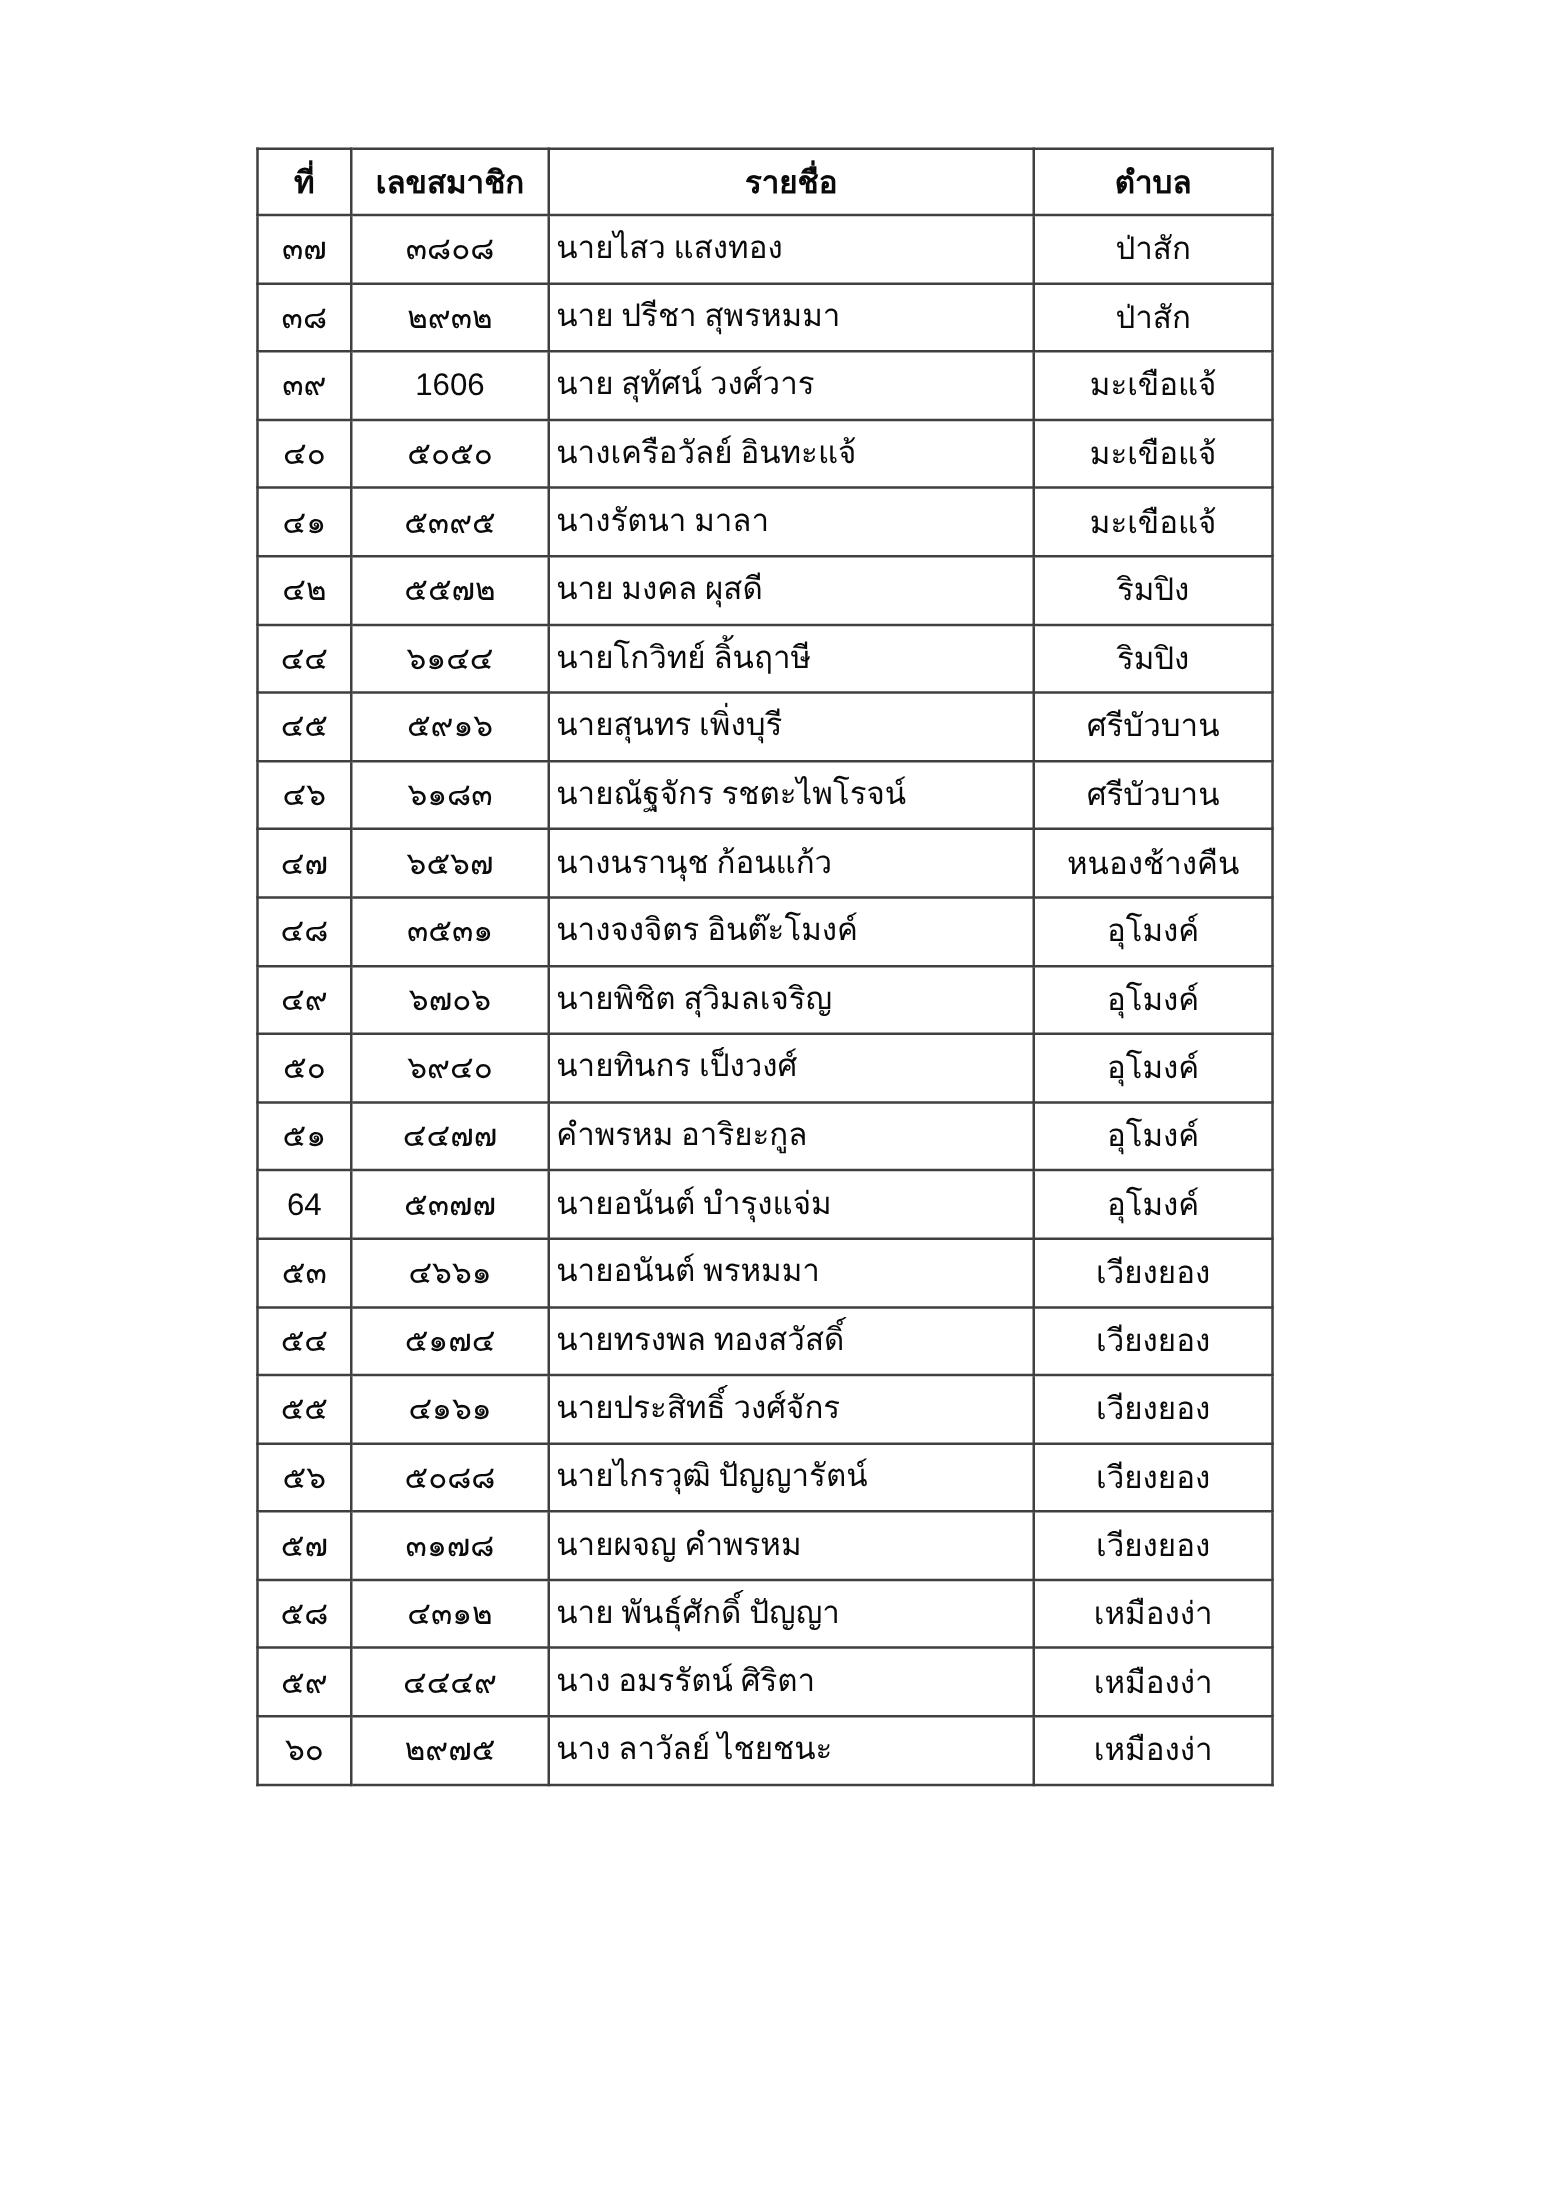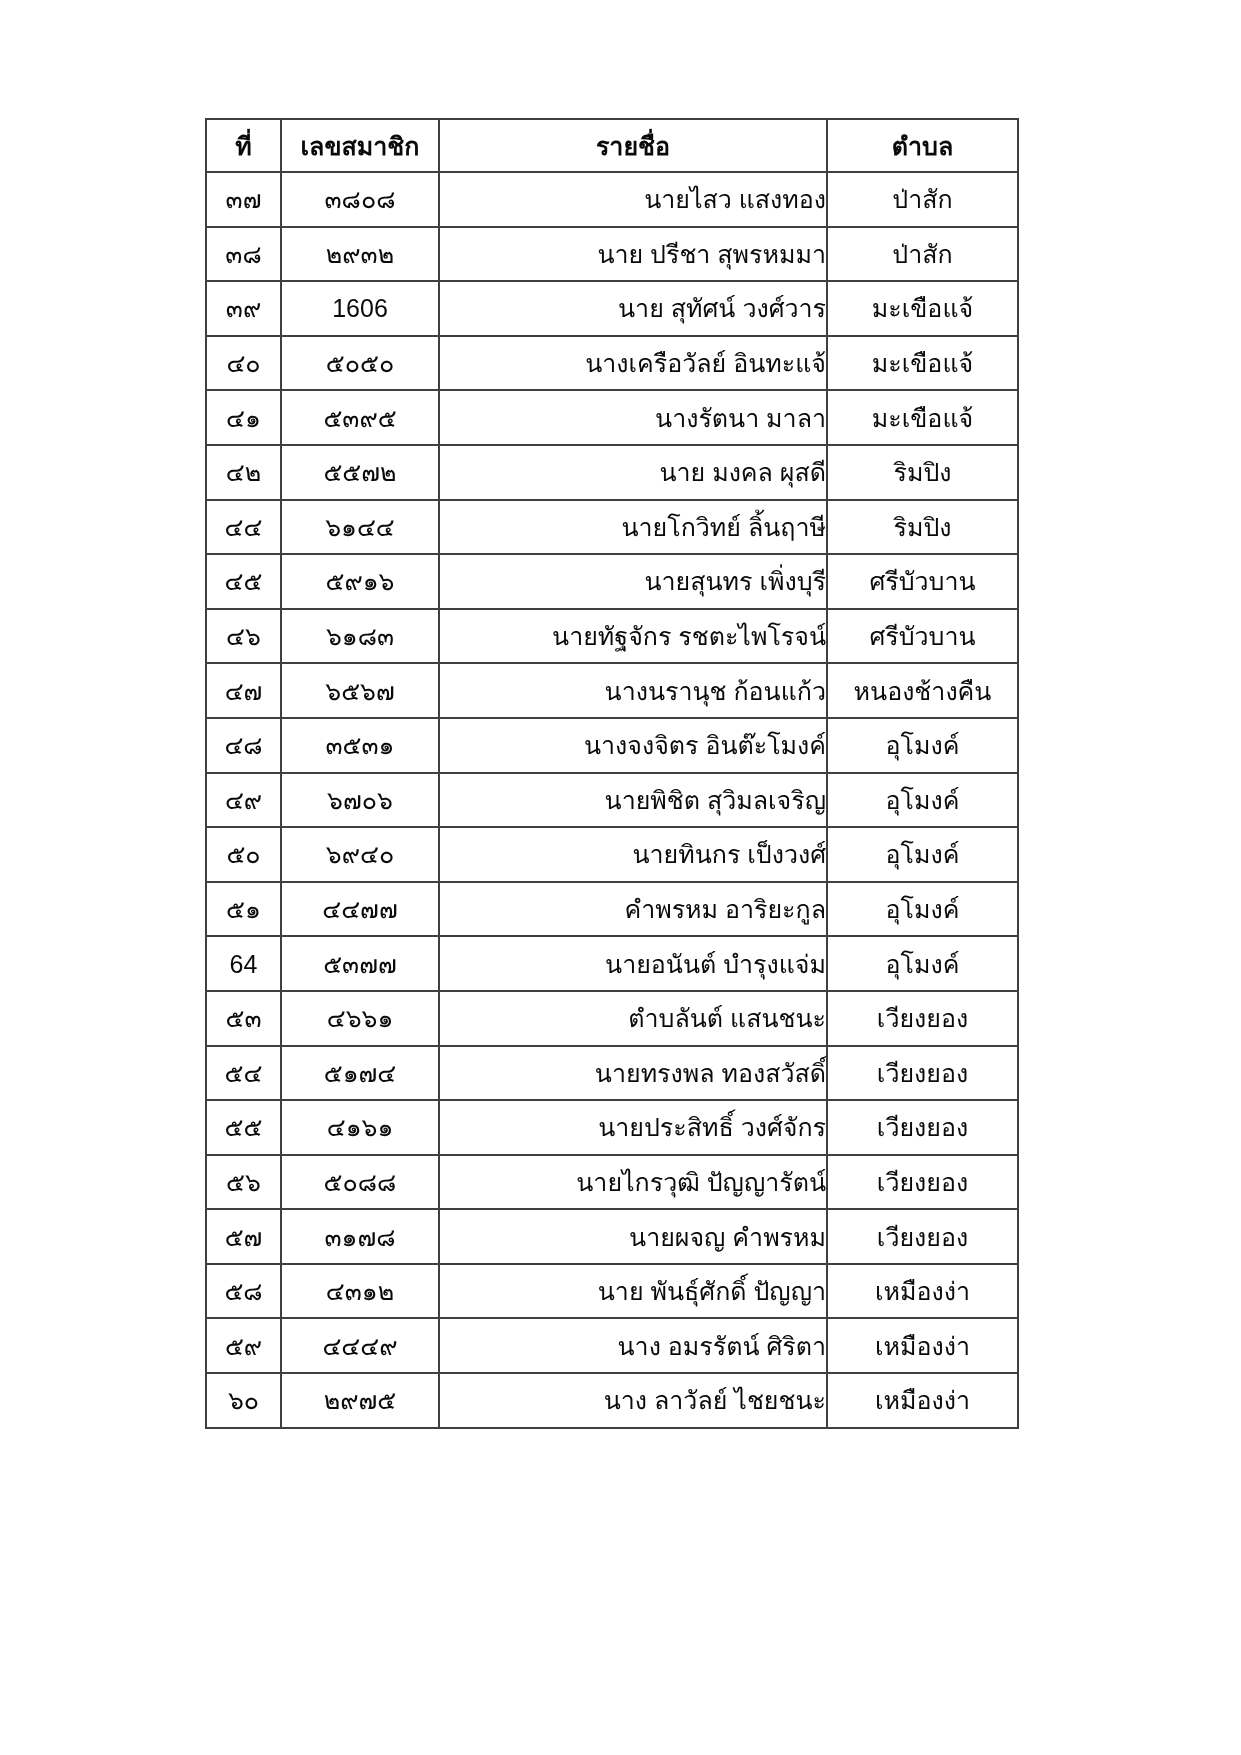--- a/index.html
+++ b/index.html
@@ -33,22 +33,23 @@
   .member-table th {
     font-weight: bold;
     height: 51px;
     text-align: center;
   }
   .member-table td {
     height: 52.6px;
     text-align: center;
   }
   .member-table td.col-name {
-    text-align: right;
-    padding-left: 21px;
+    text-align: left;
+    padding-left: 5px;
+    font-family: Liberation Serif, serif;
   }
 </style>
 </head>
 <body>
 
 <div class="page">
   <table class="member-table">
     <colgroup>
       <col style="width:75px">
       <col style="width:158px">
@@ -108,21 +109,21 @@
         </tr>
         <tr>
           <td>๔๕</td>
           <td>๕๙๑๖</td>
           <td class="col-name">นายสุนทร เพิ่งบุรี</td>
           <td>ศรีบัวบาน</td>
         </tr>
         <tr>
           <td>๔๖</td>
           <td>๖๑๘๓</td>
-          <td class="col-name">นายทัฐจักร รชตะไพโรจน์</td>
+          <td class="col-name">นายณัฐจักร รชตะไพโรจน์</td>
           <td>ศรีบัวบาน</td>
         </tr>
         <tr>
           <td>๔๗</td>
           <td>๖๕๖๗</td>
           <td class="col-name">นางนรานุช ก้อนแก้ว</td>
           <td>หนองช้างคืน</td>
         </tr>
         <tr>
           <td>๔๘</td>
@@ -150,21 +151,21 @@
         </tr>
         <tr>
           <td>64</td>
           <td>๕๓๗๗</td>
           <td class="col-name">นายอนันต์ บำรุงแจ่ม</td>
           <td>อุโมงค์</td>
         </tr>
         <tr>
           <td>๕๓</td>
           <td>๔๖๖๑</td>
-          <td class="col-name">ตำบลันต์ แสนชนะ</td>
+          <td class="col-name">นายอนันต์ พรหมมา</td>
           <td>เวียงยอง</td>
         </tr>
         <tr>
           <td>๕๔</td>
           <td>๕๑๗๔</td>
           <td class="col-name">นายทรงพล ทองสวัสดิ์</td>
           <td>เวียงยอง</td>
         </tr>
         <tr>
           <td>๕๕</td>

